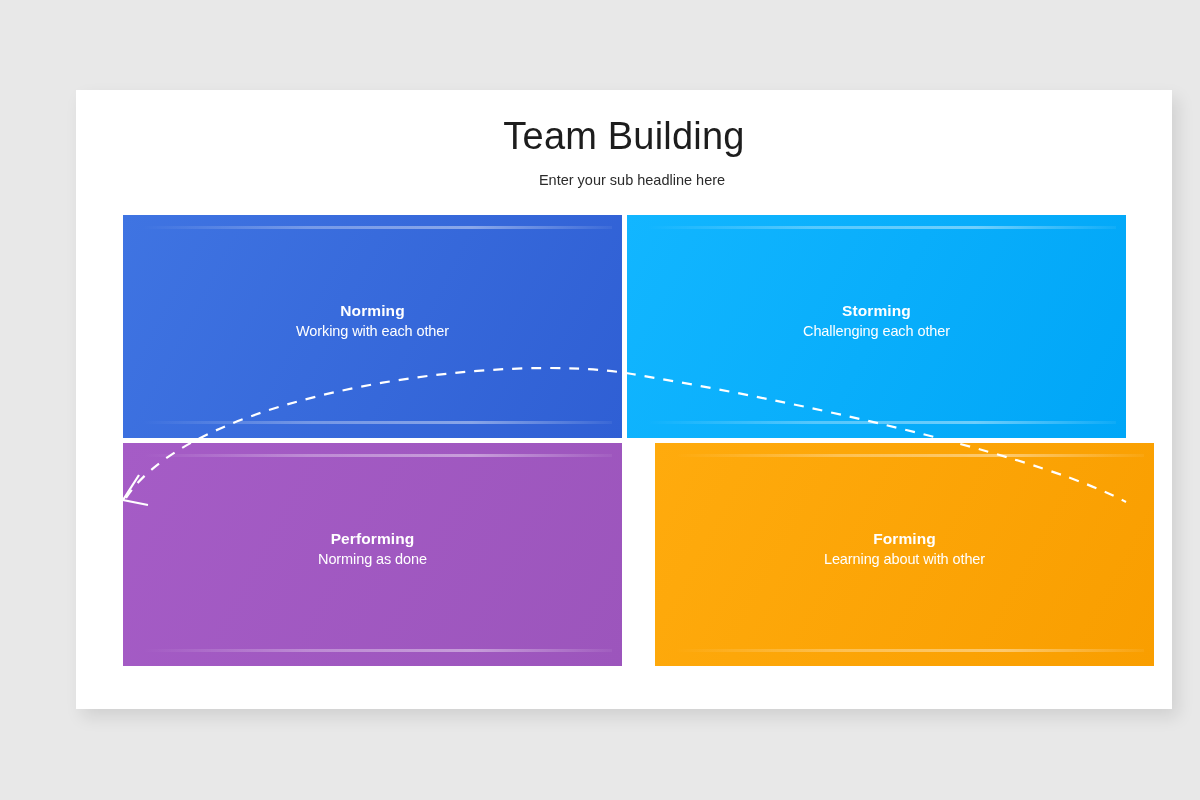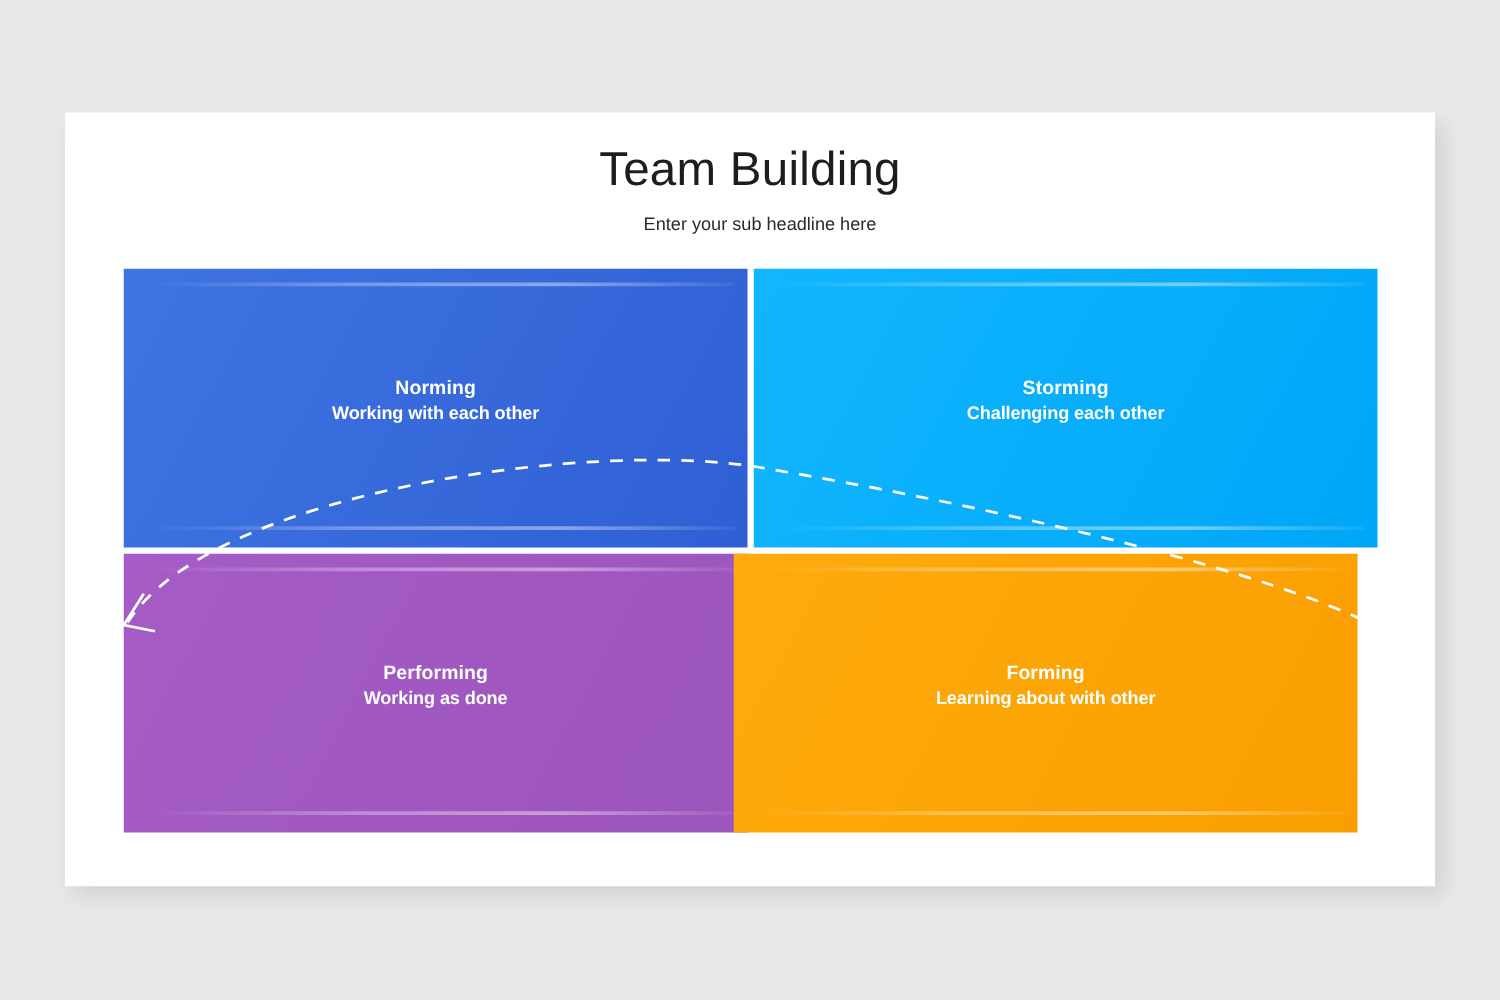--- a/index.html
+++ b/index.html
@@ -64,21 +64,21 @@
   .quadrant {
     position: absolute;
     width: 499px;
     height: 223px;
     overflow: hidden;
   }
 
   .q-norming    { left: 0px;   top: 0px; }
   .q-storming   { left: 504px; top: 0px; padding-left: 42px; }
   .q-performing { left: 0px;   top: 228px; }
-  .q-forming    { left: 488px; top: 228px; }
+  .q-forming    { left: 532px; top: 228px; }
 
   
   .quadrant::before,
   .quadrant::after {
     content: "";
     position: absolute;
     left: 4%;
     width: 94%;
     height: 3px;
     background: linear-gradient(90deg,
@@ -104,39 +104,39 @@
   .q-forming .q-text  { top: 85px; }
 
   .q-title {
     font-size: 15.5px;
     font-weight: 700;
     line-height: 21px;
     letter-spacing: 0.1px;
   }
   .q-desc {
     font-size: 14.5px;
-    font-weight: 700;
+    font-weight: 400;
     line-height: 21px;
     letter-spacing: -0.1px;
   }
 
   
   #arc-overlay {
     position: absolute;
     left: 0;
     top: 0;
     width: 1096px;
     height: 619px;
     pointer-events: none;
   }
 </style>
 </head>
 <body style="background: rgb(232, 232, 232);">
 
-<div id="slide-card" style="background: rgb(255, 255, 255);">
+<div id="slide-card" style="background: rgb(255, 255, 255); margin-left: 24px;">
 
   <h1 id="page-title">Team Building</h1>
 
   <div id="page-subtitle">Enter your sub headline here</div>
 
   <div id="quadrant-grid">
 
     <div class="quadrant q-norming" style="background: linear-gradient(118deg, rgb(63, 116, 226) 0%, rgb(47, 95, 212) 100%);">
       <div class="q-text">
         <div class="q-title">Norming</div>
@@ -147,21 +147,21 @@
     <div class="quadrant q-storming" style="background: linear-gradient(118deg, rgb(18, 182, 255) 0%, rgb(0, 166, 247) 100%);">
       <div class="q-text">
         <div class="q-title">Storming</div>
         <div class="q-desc">Challenging each other</div>
       </div>
     </div>
 
     <div class="quadrant q-performing" style="background: linear-gradient(118deg, rgb(165, 92, 198) 0%, rgb(156, 85, 188) 100%);">
       <div class="q-text">
         <div class="q-title">Performing</div>
-        <div class="q-desc">Working as done</div>
+        <div class="q-desc">Norming as done</div>
       </div>
     </div>
 
     <div class="quadrant q-forming" style="background: linear-gradient(118deg, rgb(255, 171, 13) 0%, rgb(249, 158, 0) 100%);">
       <div class="q-text">
         <div class="q-title">Forming</div>
         <div class="q-desc">Learning about with other</div>
       </div>
     </div>
 

